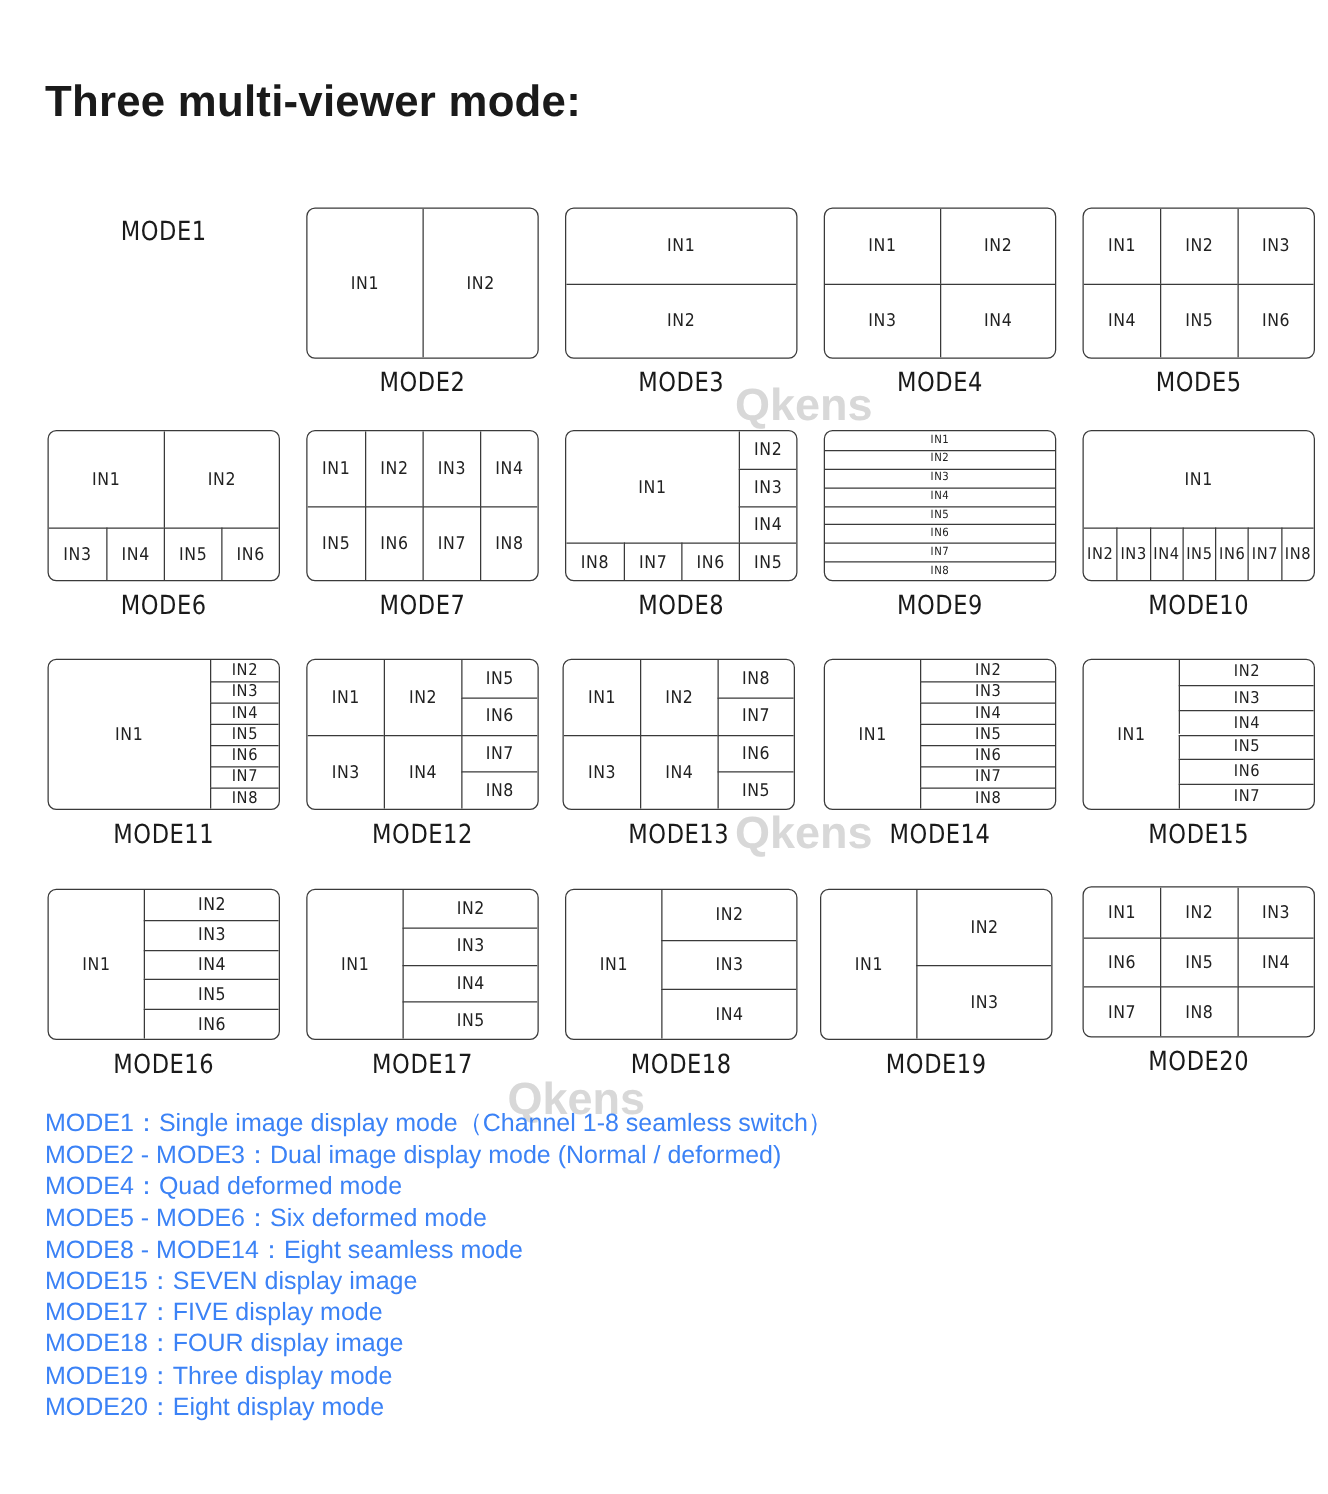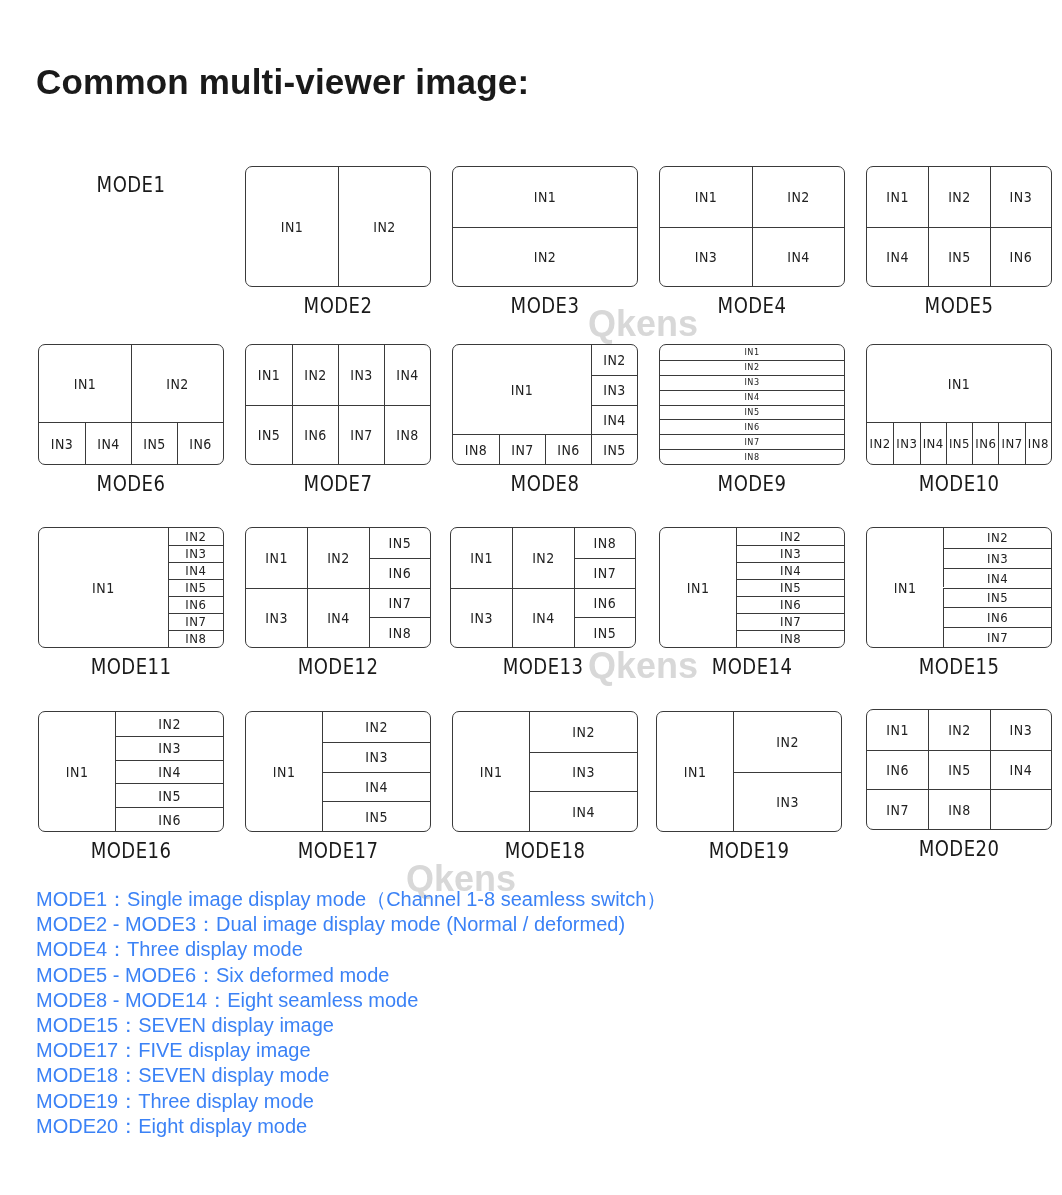--- a/index.html
+++ b/index.html
@@ -12,21 +12,21 @@
     .cell.bl { border-left: 1.3px solid #3a3a3a; }
     .cell.sm { font-size: 13px; }
     .cell.xxs { font-size: 9px; }
     .label { text-align: center; font-size: 21px; margin-top: 7px; font-family: "DejaVu Sans", sans-serif; transform: scaleX(0.86); color: #1a1a1a; letter-spacing: 0.5px; }
     .watermark { position: absolute; font-size: 36px; font-weight: bold; color: #d4d4d4; opacity: 0.9; pointer-events: none; }
     .desc { position: absolute; left: 36px; top: 887px; margin: 0; padding: 0; list-style: none; font-size: 20px; line-height: 25.2px; color: #3b82f6; }
   </style>
 </head>
 <body>
 
-<h1 class="title">Common multi-viewer image:</h1>
+<h1 class="title">Three multi-viewer mode:</h1>
 
 <div id="modes">
   <div class="mode" style="left:38px;top:166px;">
       <div class="label">MODE1</div>
     </div>
   <div class="mode" style="left:245px;top:166px;">
       <div class="box">
         <div class="cell" style="left: 0%; top: 0%; width: 50%; height: 100%;">IN1</div>
         <div class="cell bl" style="left: 50%; top: 0%; width: 50%; height: 100%;">IN2</div>
       </div>
@@ -243,21 +243,21 @@
     </div>
 </div>
 
 <div class="watermark" style="left:588px;top:303px;">Qkens</div>
 <div class="watermark" style="left:588px;top:645px;">Qkens</div>
 <div class="watermark" style="left:406px;top:858px;">Qkens</div>
 
 <ul class="desc">
   <li>MODE1：Single image display mode（Channel 1-8 seamless switch）</li>
   <li>MODE2 - MODE3：Dual image display mode (Normal / deformed)</li>
-  <li>MODE4：Three display mode</li>
+  <li>MODE4：Quad deformed mode</li>
   <li>MODE5 - MODE6：Six deformed mode</li>
   <li>MODE8 - MODE14：Eight seamless mode</li>
   <li>MODE15：SEVEN display image</li>
-  <li>MODE17：FIVE display image</li>
-  <li>MODE18：SEVEN display mode</li>
+  <li>MODE17：FIVE display mode</li>
+  <li>MODE18：FOUR display image</li>
   <li>MODE19：Three display mode</li>
   <li>MODE20：Eight display mode</li>
 </ul>
 
 </body></html>

